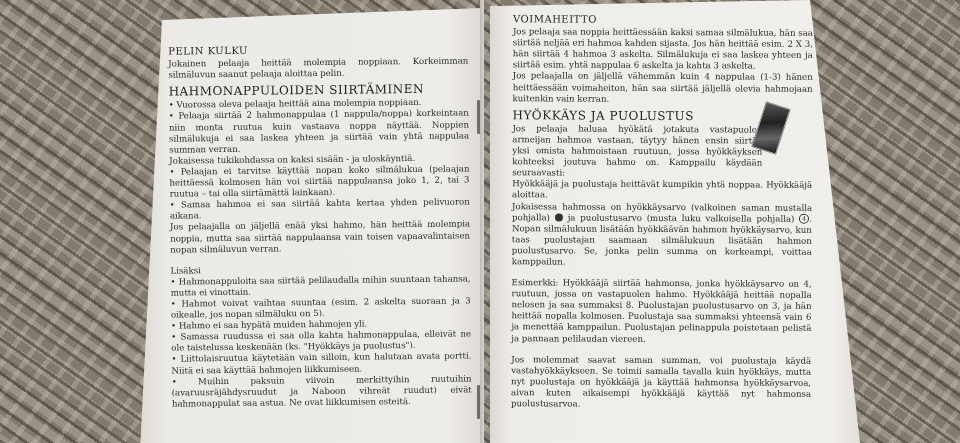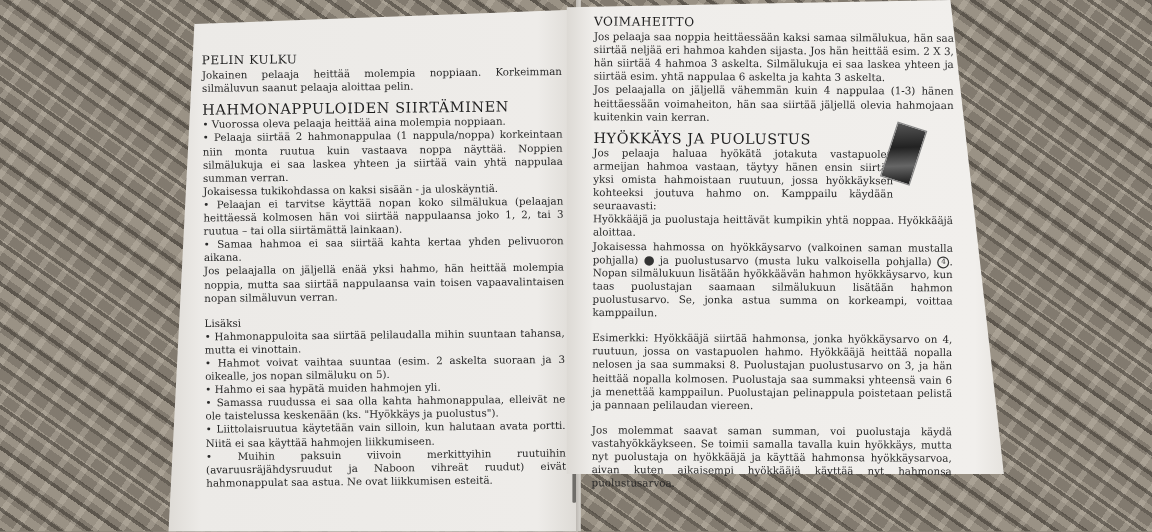--- a/index.html
+++ b/index.html
@@ -9,21 +9,21 @@
   .carpet{position:absolute;inset:0;
     background:
       repeating-linear-gradient(35deg, rgba(60,55,48,.55) 0 3px, transparent 3px 14px),
       repeating-linear-gradient(-55deg, rgba(200,192,178,.35) 0 5px, transparent 5px 18px),
       repeating-linear-gradient(35deg, rgba(170,162,148,.4) 0 8px, rgba(110,103,93,.4) 8px 16px),
       #8f877b;}
   .page{position:absolute;color:#2a2a2a;}
   .left{left:140px;top:8px;width:342px;height:440px;
     background:linear-gradient(90deg,#dedbd6 0%,#eceae7 8%,#eeece9 90%,#dddad5 100%);
     clip-path:polygon(22px 12px,342px 0px,342px 443px,0px 443px);}
-  .right{left:472px;top:0px;width:370px;height:395px;
+  .right{left:490px;top:0px;width:370px;height:443px;
     background:linear-gradient(90deg,#dcd9d4 0%,#efedea 6%,#f1efec 92%,#e3e0db 100%);
     clip-path:polygon(0 6px,320px 0,370px 443px,0 443px);}
   .spine{position:absolute;left:480px;top:0;width:4px;height:443px;background:linear-gradient(90deg,#bdb9b3,#d7d4cf);}
   .staple{position:absolute;left:477px;width:3px;height:34px;background:#6f6d69;border-radius:1px;}
   .content{position:absolute;font-size:8.6px;line-height:11.1px;}
   .left .content{left:30px;top:36px;width:300px;transform:rotate(-0.6deg);}
   .right .content{left:22px;top:14px;width:300px;transform:rotate(0.3deg);}
   h2{font-family:"DejaVu Serif",serif;font-weight:normal;letter-spacing:.5px;margin:0 0 2px 0;color:#1f1f1f;}
   h2.small{font-size:10px;}
   h2.big{font-size:12px;margin-top:6px;}
@@ -75,21 +75,21 @@
     <p>Jos pelaaja saa noppia heittäessään kaksi samaa silmälukua, hän saa siirtää neljää eri hahmoa kahden sijasta. Jos hän heittää esim. 2 X 3, hän siirtää 4 hahmoa 3 askelta. Silmälukuja ei saa laskea yhteen ja siirtää esim. yhtä nappulaa 6 askelta ja kahta 3 askelta.</p>
     <p>Jos pelaajalla on jäljellä vähemmän kuin 4 nappulaa (1-3) hänen heittäessään voimaheiton, hän saa siirtää jäljellä olevia hahmojaan kuitenkin vain kerran.</p>
 
     <h2 class="big">HYÖKKÄYS JA PUOLUSTUS</h2>
     <p style="padding-right:50px">Jos pelaaja haluaa hyökätä jotakuta vastapuolen armeijan hahmoa vastaan, täytyy hänen ensin siirtää yksi omista hahmoistaan ruutuun, jossa hyökkäyksen kohteeksi joutuva hahmo on. Kamppailu käydään seuraavasti:</p>
     <p>Hyökkääjä ja puolustaja heittävät kumpikin yhtä noppaa. Hyökkääjä aloittaa.</p>
     <p>
       <span>Jokaisessa hahmossa on hyökkäysarvo (valkoinen saman mustalla pohjalla)</span>
       <span class="dot-badge"></span>
       <span>ja puolustusarvo (musta luku valkoisella pohjalla)</span>
-      <span class="ring-badge">4</span><span>. Nopan silmälukuun lisätään hyökkäävän hahmon hyökkäysarvo, kun taas puolustajan saamaan silmälukuun lisätään hahmon puolustusarvo. Se, jonka astua summa on korkeampi, voittaa kamppailun.</span>
+      <span class="ring-badge">4</span><span>. Nopan silmälukuun lisätään hyökkäävän hahmon hyökkäysarvo, kun taas puolustajan saamaan silmälukuun lisätään hahmon puolustusarvo. Se, jonka pelin summa on korkeampi, voittaa kamppailun.</span>
     </p>
     <div class="gap"></div>
     <p>Esimerkki: Hyökkääjä siirtää hahmonsa, jonka hyökkäysarvo on 4, ruutuun, jossa on vastapuolen hahmo. Hyökkääjä heittää nopalla nelosen ja saa summaksi 8. Puolustajan puolustusarvo on 3, ja hän heittää nopalla kolmosen. Puolustaja saa summaksi yhteensä vain 6 ja menettää kamppailun. Puolustajan pelinappula poistetaan pelistä ja pannaan pelilaudan viereen.</p>
     <div class="gap"></div>
     <p>Jos molemmat saavat saman summan, voi puolustaja käydä vastahyökkäykseen. Se toimii samalla tavalla kuin hyökkäys, mutta nyt puolustaja on hyökkääjä ja käyttää hahmonsa hyökkäysarvoa, aivan kuten aikaisempi hyökkääjä käyttää nyt hahmonsa puolustusarvoa.</p>
   </div>
   <div class="photo"></div>
 </div>
 
 </body></html>

